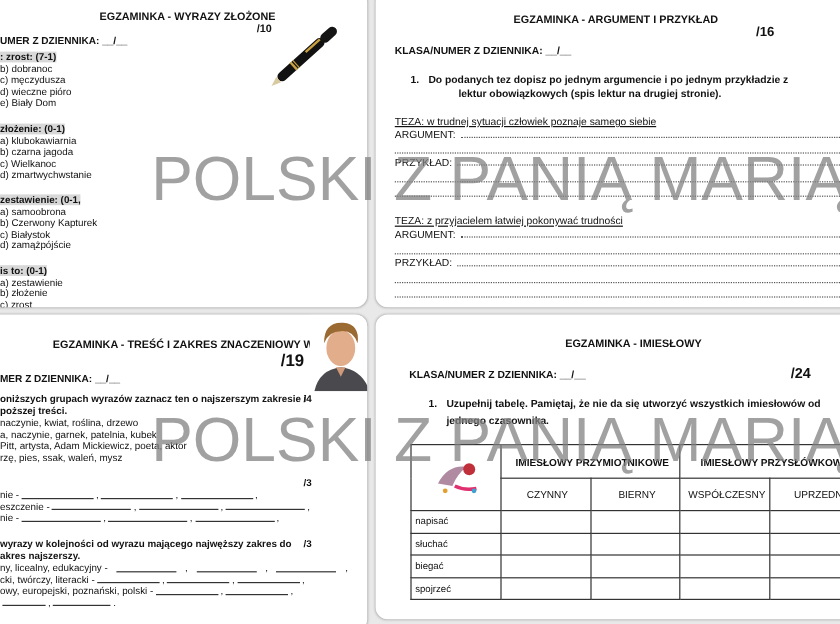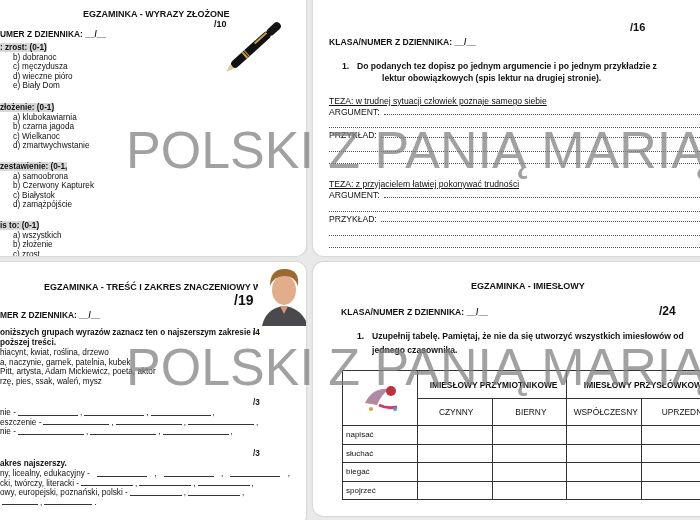--- a/index.html
+++ b/index.html
@@ -15,21 +15,21 @@
     #c3 { left: -12px; top: 262px; width: 318px; height: 264px; }
     #c4 { left: 313px; top: 262px; width: 400px; height: 254px; }
 
     .abs { position: absolute; white-space: nowrap; }
     .title { font-weight: bold; font-size: 9px; }
     .score { font-weight: bold; }
     .bold { font-weight: bold; }
     .hl { background: #d8d8d8; font-weight: bold; font-size: 8.2px; }
 
     .list { position: absolute; font-size: 8.2px; line-height: 9.6px; }
-    .list .li { padding-left: 13px; }
+    .list .li { }
 
     .dots { border-bottom: 1px dotted #555; }
 
     .pen { position: absolute; }
 
     .watermark {
       position: absolute; font-family: "Liberation Sans", sans-serif;
       font-size: 52px; color: rgba(130,130,130,0.75); white-space: nowrap;
       letter-spacing: 0px; pointer-events: none; font-weight: normal; margin-left: 40px;
     }
@@ -54,21 +54,21 @@
       <rect x="8" y="33" width="50" height="8" rx="4" fill="#111"></rect>
       <rect x="24" y="33" width="2" height="8" fill="#c8a040"></rect>
       <rect x="27" y="33" width="1" height="8" fill="#c8a040"></rect>
       <rect x="40" y="34" width="16" height="2" fill="#c8a040"></rect>
       <rect x="56" y="33" width="16" height="8" rx="4" fill="#151515"></rect>
       <polygon points="8,34 0,37 8,40" fill="#d9c9a0"></polygon>
     </g>
   </svg>
 
   <div class="list" style="left:12px; top:51px;">
-    <div><span class="hl">: zrost: (0-1)</span></div>
+    <div><span class="hl">: zrost: (7-1)</span></div>
     <div class="li">b)  dobranoc</div>
     <div class="li">c)  męczydusza</div>
     <div class="li">d)  wieczne pióro</div>
     <div class="li">e)  Biały Dom</div>
   </div>
   <div class="list" style="left:12px; top:111px;">
     <div><span class="hl"> złożenie: (0-1)</span></div>
     <div class="li">a)  klubokawiarnia</div>
     <div class="li">b)  czarna jagoda</div>
     <div class="li">c)  Wielkanoc</div>
@@ -76,27 +76,28 @@
   </div>
   <div class="list" style="left:12px; top:170px;">
     <div><span class="hl"> zestawienie: (0-1,</span></div>
     <div class="li">a)  samoobrona</div>
     <div class="li">b)  Czerwony Kapturek</div>
     <div class="li">c)  Białystok</div>
     <div class="li">d)  zamążpójście</div>
   </div>
   <div class="list" style="left:12px; top:229px;">
     <div><span class="hl">is to: (0-1)</span></div>
-    <div class="li">a)  wszystkich</div>
+    <div class="li">a)  zestawienie</div>
     <div class="li">b)  złożenie</div>
     <div class="li">c)  zrost</div>
   </div>
 </div>
 
 <div class="card" id="c2">
+  <div class="abs title" style="left:115px; top:19px;">EGZAMINKA - ARGUMENT I PRZYKŁAD</div>
   <div class="abs score" style="left:317px; top:29px; font-size:11px;">/16</div>
   <div class="abs bold" style="left:16px; top:45px; font-size:8.6px;">KLASA/NUMER Z DZIENNIKA: __/__</div>
 
   <div class="abs bold" style="left:29px; top:69px; font-size:8.6px;">1.</div>
   <div class="abs bold" style="left:44px; top:69px; font-size:8.6px;">Do podanych tez dopisz po jednym argumencie i po jednym przykładzie z</div>
   <div class="abs bold" style="left:44px; top:81px; font-size:8.6px;padding-left:25px;">lektur obowiązkowych (spis lektur na drugiej stronie).</div>
 
   <div class="abs underline" style="left:16px; top:104px; font-size:8.6px;">TEZA: w trudnej sytuacji człowiek poznaje samego siebie</div>
   <div class="abs" style="left:16px; top:115px; width:375px; font-size:8.6px; display:flex;">
     <span>ARGUMENT:</span>
@@ -134,21 +135,21 @@
     <path d="M4 64 Q8 46 26 44 Q44 46 50 64 Z" fill="#4a4a4e"></path>
     <ellipse cx="26" cy="28" rx="12" ry="15" fill="#e2ad8a"></ellipse>
     <path d="M12 24 Q12 6 28 7 Q42 8 40 24 Q36 13 26 14 Q16 14 12 24 Z" fill="#9a6a32"></path>
     <path d="M22 44 L26 52 L30 44 Z" fill="#d09a7a"></path>
   </svg>
 
   <div class="abs bold" style="left:12px; top:66px; font-size:8.2px;">oniższych grupach wyrazów zaznacz ten o najszerszym zakresie i</div>
   <div class="abs bold" style="left:265px; top:66px; font-size:8.2px;">/4</div>
   <div class="abs bold" style="left:12px; top:76px; font-size:8.2px;">poższej treści.</div>
   <div class="list" style="left:12px; top:86px;">
-    <div>hiacynt, kwiat, roślina, drzewo</div>
+    <div>naczynie, kwiat, roślina, drzewo</div>
     <div>a, naczynie, garnek, patelnia, kubek</div>
     <div> Pitt, artysta, Adam Mickiewicz, poeta, aktor</div>
     <div>rzę, pies, ssak, waleń, mysz</div>
   </div>
 
   <div class="abs bold" style="left:265px; top:136px; font-size:8.2px;">/3</div>
   <div class="list" style="left:12px; top:146px; width:280px;">
     <div style="display:flex;">
       <span>nie - </span>
       <span style="width:60px; border-bottom:1px solid #333; margin:0 2px 2px;"></span>,
@@ -162,20 +163,21 @@
       <span style="width:66px; border-bottom:1px solid #333; margin:0 2px 2px;"></span>,
     </div>
     <div style="display:flex;">
       <span>nie - </span>
       <span style="width:66px; border-bottom:1px solid #333; margin:0 2px 2px;"></span>,
       <span style="width:66px; border-bottom:1px solid #333; margin:0 2px 2px;"></span>,
       <span style="width:66px; border-bottom:1px solid #333; margin:0 2px 2px;"></span>,
     </div>
   </div>
 
+  <div class="abs bold" style="left:12px; top:187px; font-size:8.2px;">wyrazy w kolejności od wyrazu mającego najwęższy zakres do</div>
   <div class="abs bold" style="left:265px; top:187px; font-size:8.2px;">/3</div>
   <div class="abs bold" style="left:12px; top:197px; font-size:8.2px;">akres najszerszy.</div>
   <div class="list" style="left:12px; top:207px; width:290px;">
     <div style="display:flex;justify-content:space-between;">
       <span>ny, licealny, edukacyjny - </span>
       <span style="width:50px; border-bottom:1px solid #333; margin:0 2px 2px;"></span>,
       <span style="width:50px; border-bottom:1px solid #333; margin:0 2px 2px;"></span>,
       <span style="width:50px; border-bottom:1px solid #333; margin:0 2px 2px;"></span>,
     </div>
     <div style="display:flex;">

